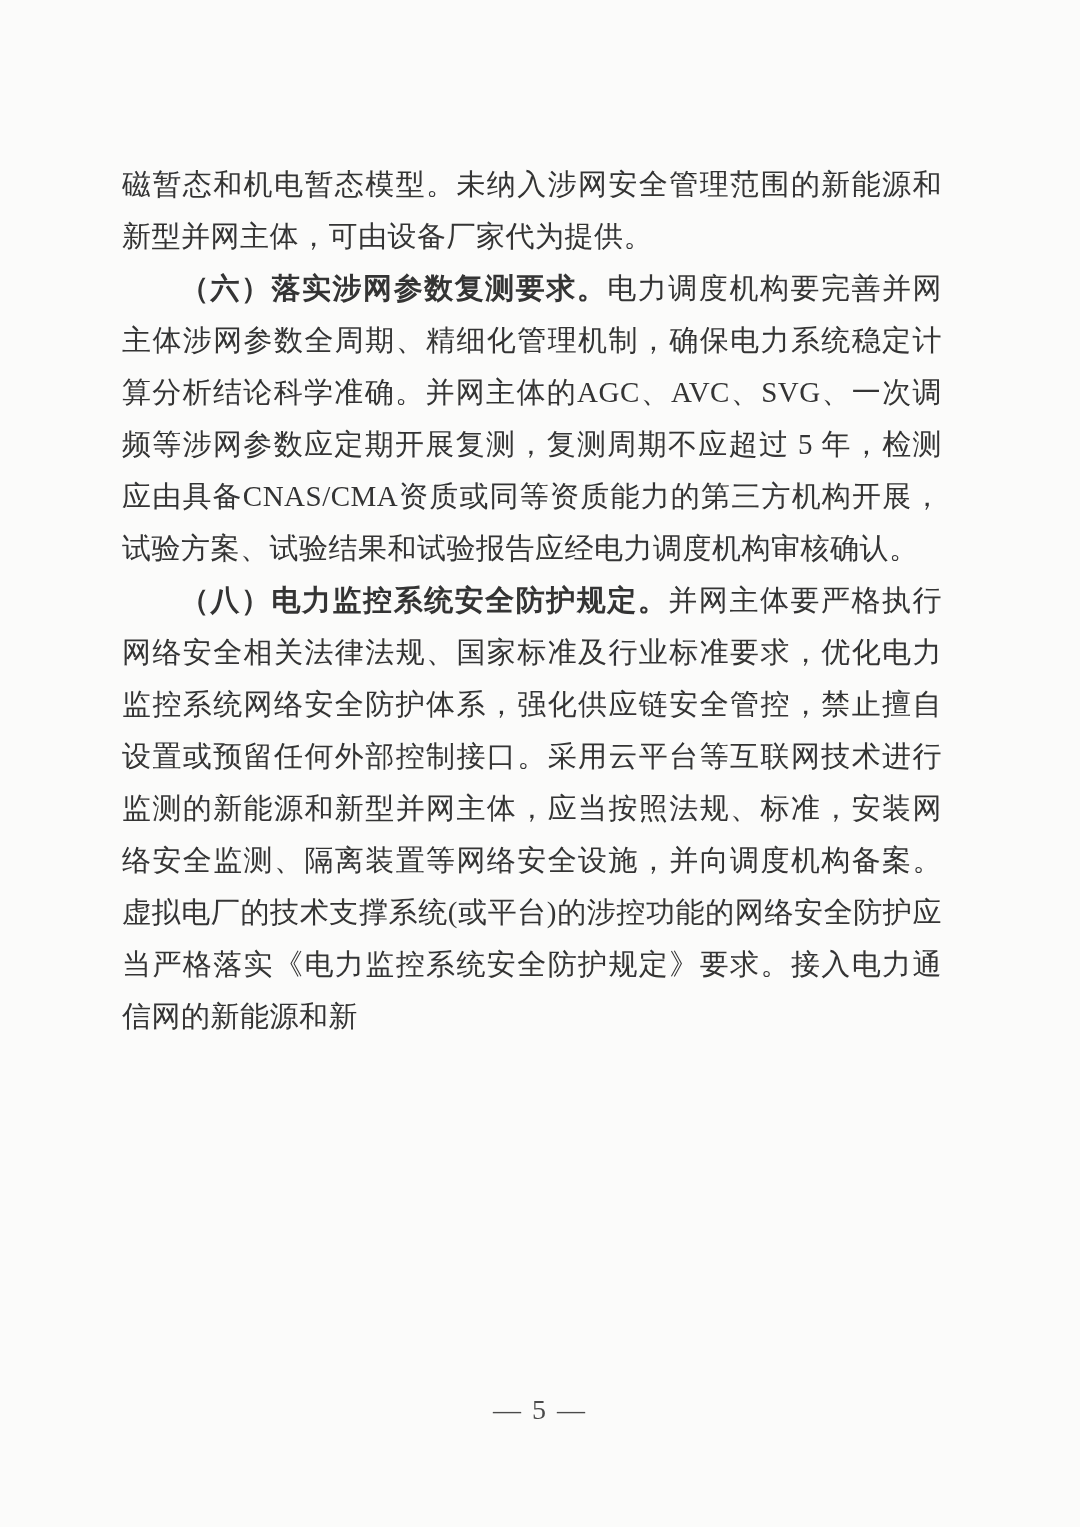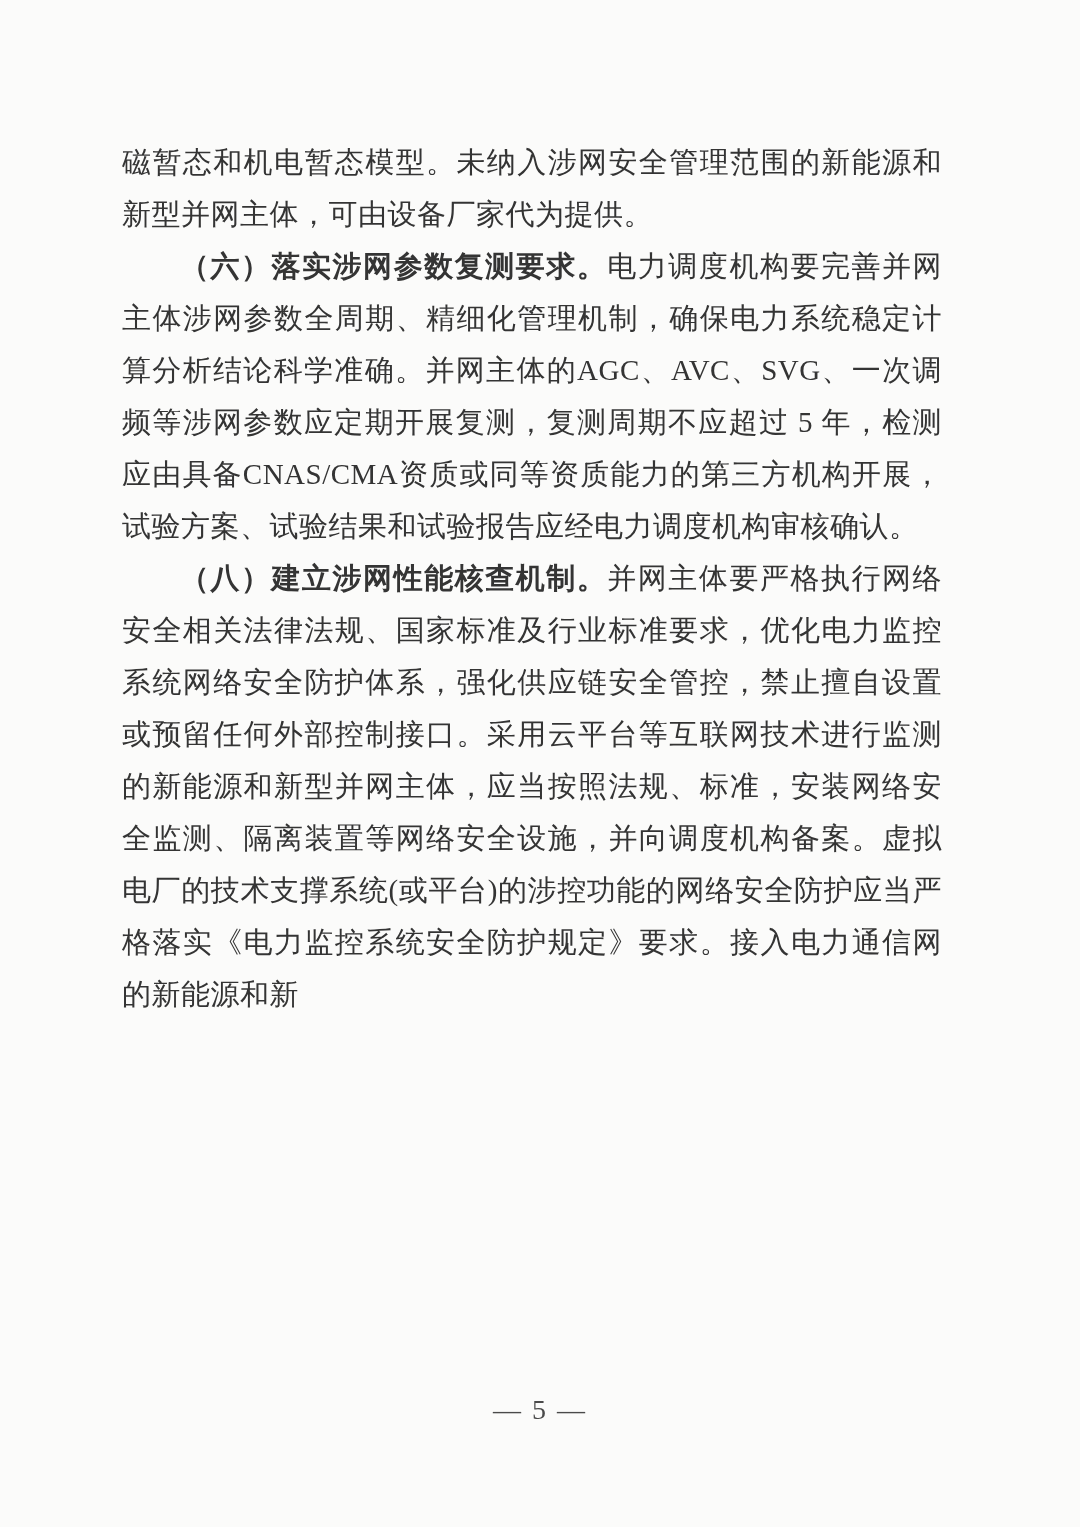--- a/index.html
+++ b/index.html
@@ -12,21 +12,21 @@
     width: 1080px;
     height: 1527px;
     background: #fbfbfa;
     color: #343434;
     font-family: "Liberation Serif", serif;
     overflow: hidden;
   }
   .text-block {
     position: absolute;
     left: 122px;
-    top: 136px;
+    top: 158px;
     width: 820px;
   }
   .para {
     margin: 0;
     font-size: 29px;
     line-height: 52px;
     letter-spacing: 0.5px;
     text-align: justify;
     text-justify: inter-ideograph;
     word-break: break-all;
@@ -49,18 +49,18 @@
     letter-spacing: 2px;
   }
 </style>
 </head>
 <body>
 
 <div class="page">
   <main class="text-block" id="paragraphs">
       <p class="para">磁暂态和机电暂态模型。未纳入涉网安全管理范围的新能源和新型并网主体，可由设备厂家代为提供。</p>
       <p class="para indent"><b>（六）落实涉网参数复测要求。</b>电力调度机构要完善并网主体涉网参数全周期、精细化管理机制，确保电力系统稳定计算分析结论科学准确。并网主体的AGC、AVC、SVG、一次调频等涉网参数应定期开展复测，复测周期不应超过 5 年，检测应由具备CNAS/CMA资质或同等资质能力的第三方机构开展，试验方案、试验结果和试验报告应经电力调度机构审核确认。</p>
-      <p class="para indent"><b>（八）建立涉网性能核查机制。</b>并网主体要严格执行网络安全相关法律法规、国家标准及行业标准要求，优化电力监控系统网络安全防护体系，强化供应链安全管控，禁止擅自设置或预留任何外部控制接口。采用云平台等互联网技术进行监测的新能源和新型并网主体，应当按照法规、标准，安装网络安全监测、隔离装置等网络安全设施，并向调度机构备案。虚拟电厂的技术支撑系统(或平台)的涉控功能的网络安全防护应当严格落实《电力监控系统安全防护规定》要求。接入电力通信网的新能源和新</p>
+      <p class="para indent"><b>（八）电力监控系统安全防护规定。</b>并网主体要严格执行网络安全相关法律法规、国家标准及行业标准要求，优化电力监控系统网络安全防护体系，强化供应链安全管控，禁止擅自设置或预留任何外部控制接口。采用云平台等互联网技术进行监测的新能源和新型并网主体，应当按照法规、标准，安装网络安全监测、隔离装置等网络安全设施，并向调度机构备案。虚拟电厂的技术支撑系统(或平台)的涉控功能的网络安全防护应当严格落实《电力监控系统安全防护规定》要求。接入电力通信网的新能源和新</p>
     </main>
   <footer class="footer">
     <span>— 5 —</span>
   </footer>
 </div>
 
 </body></html>

